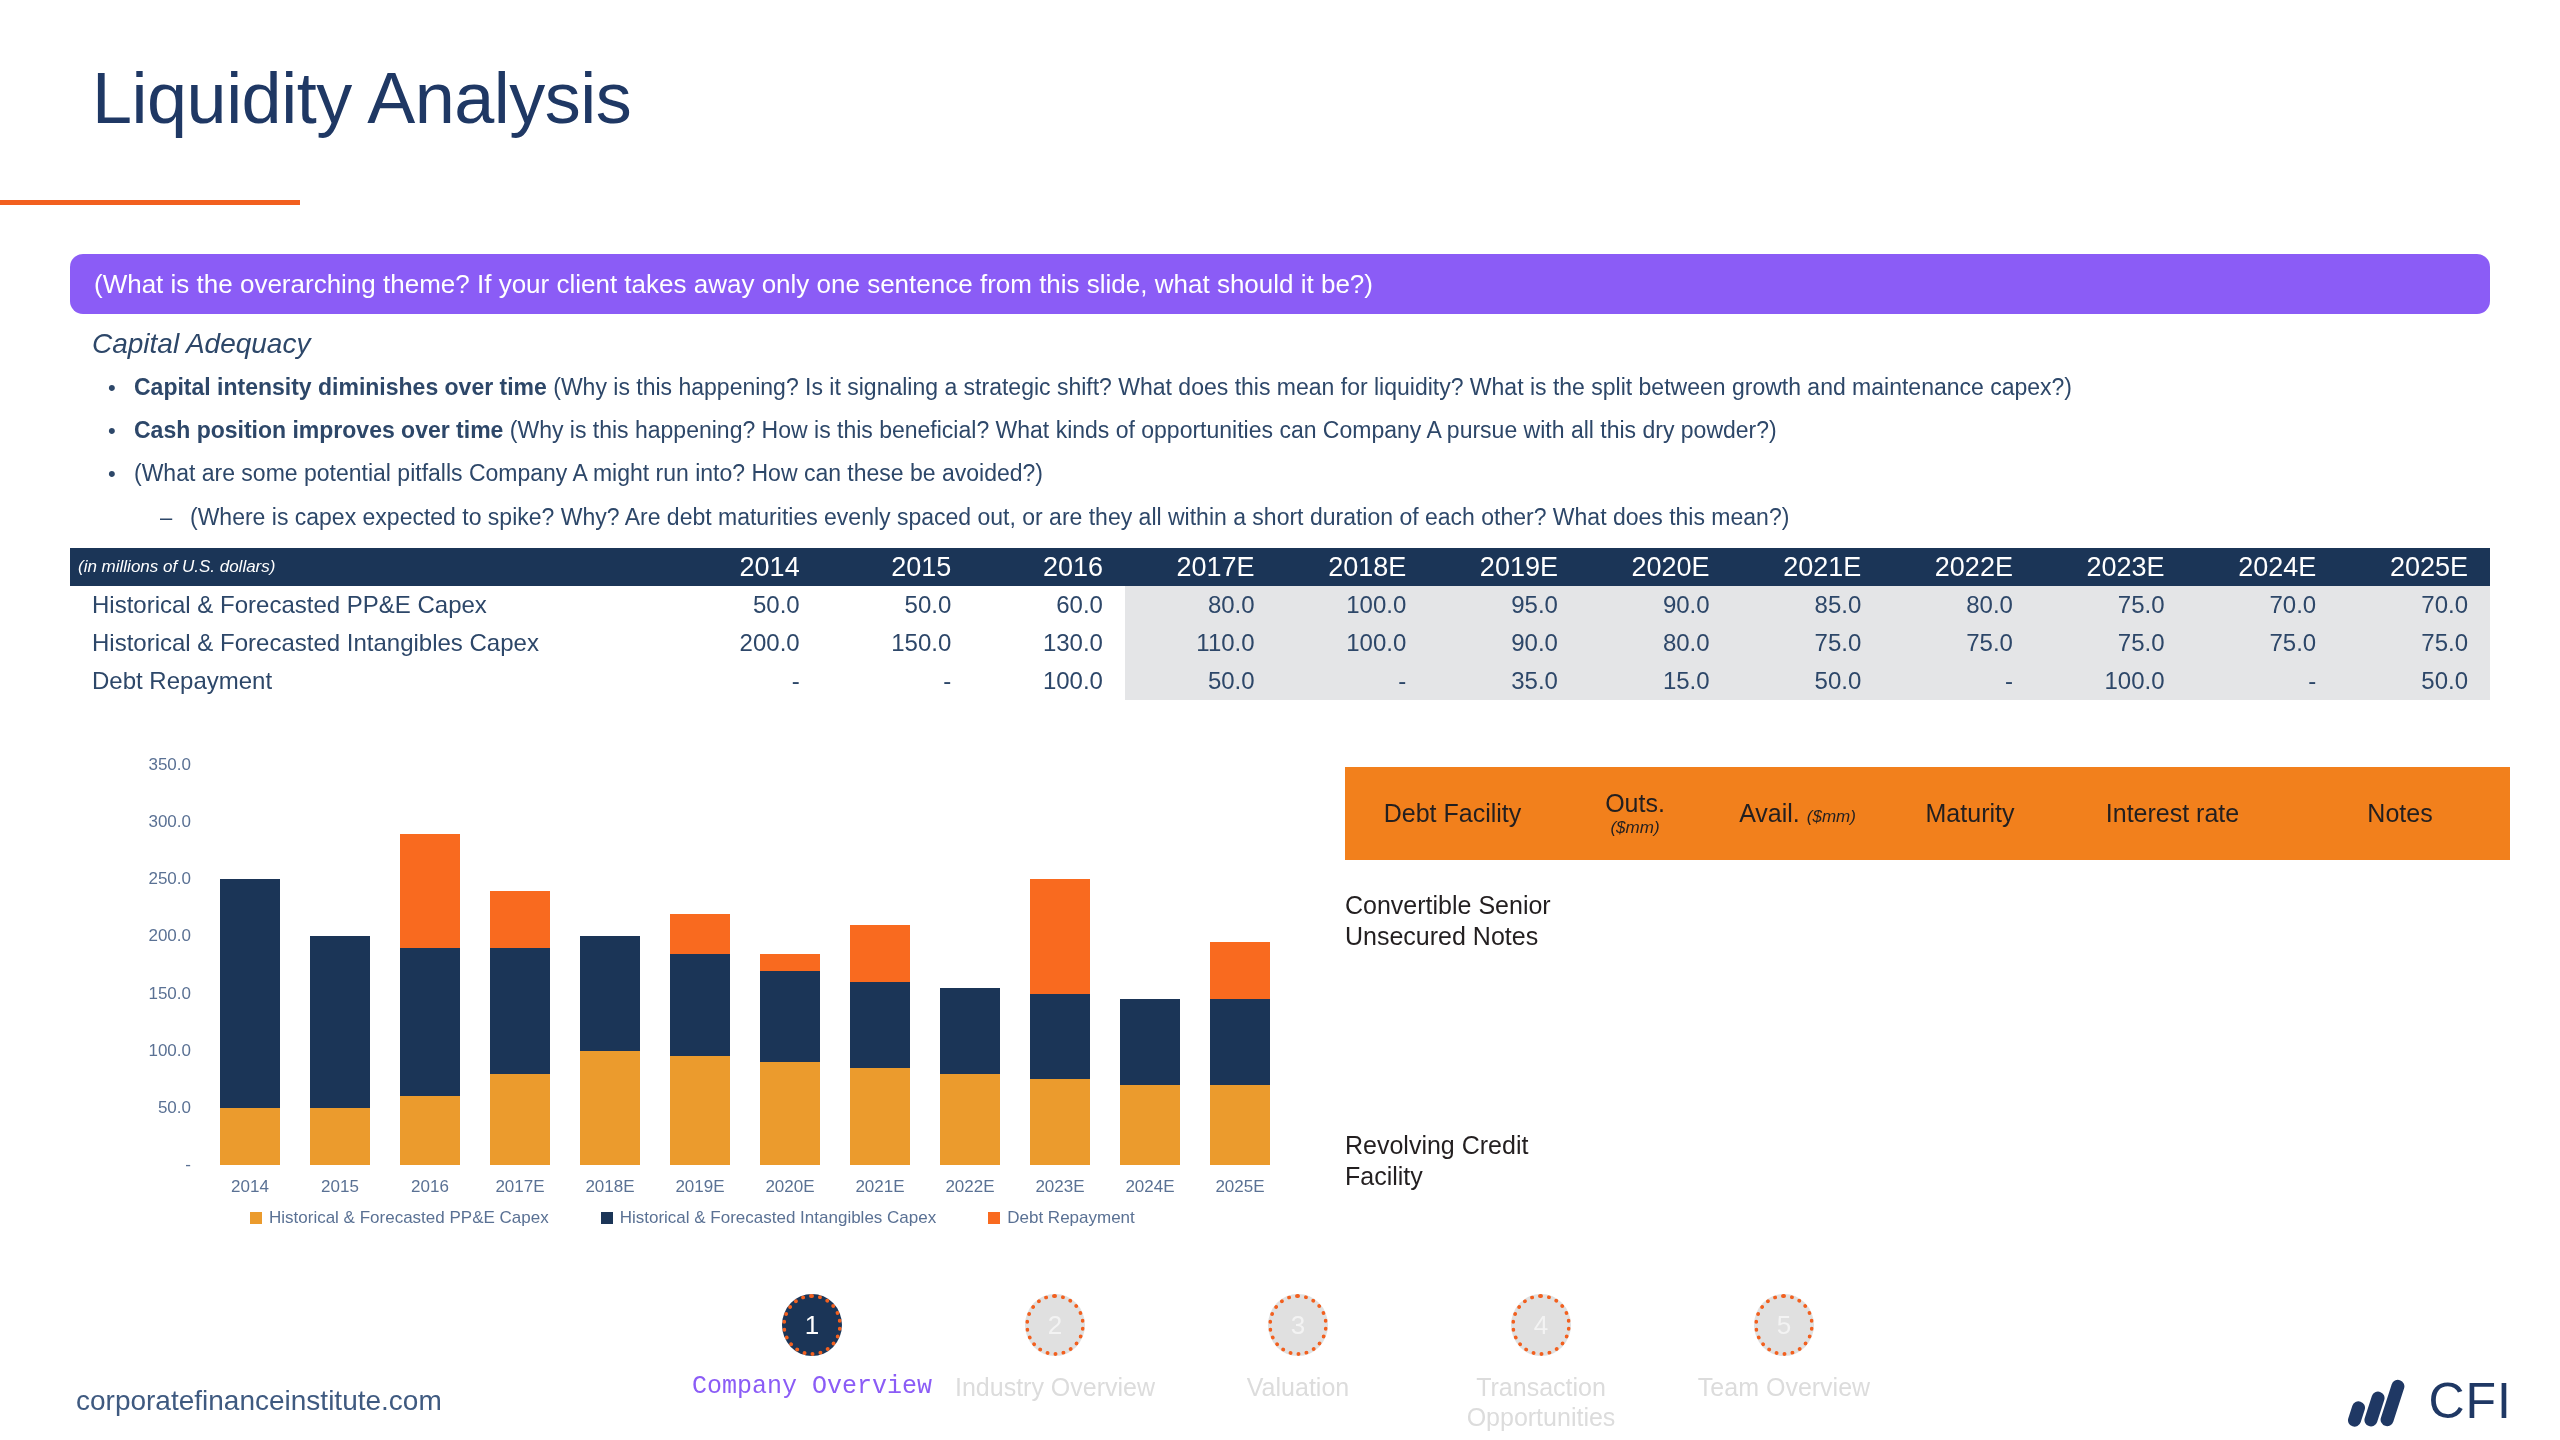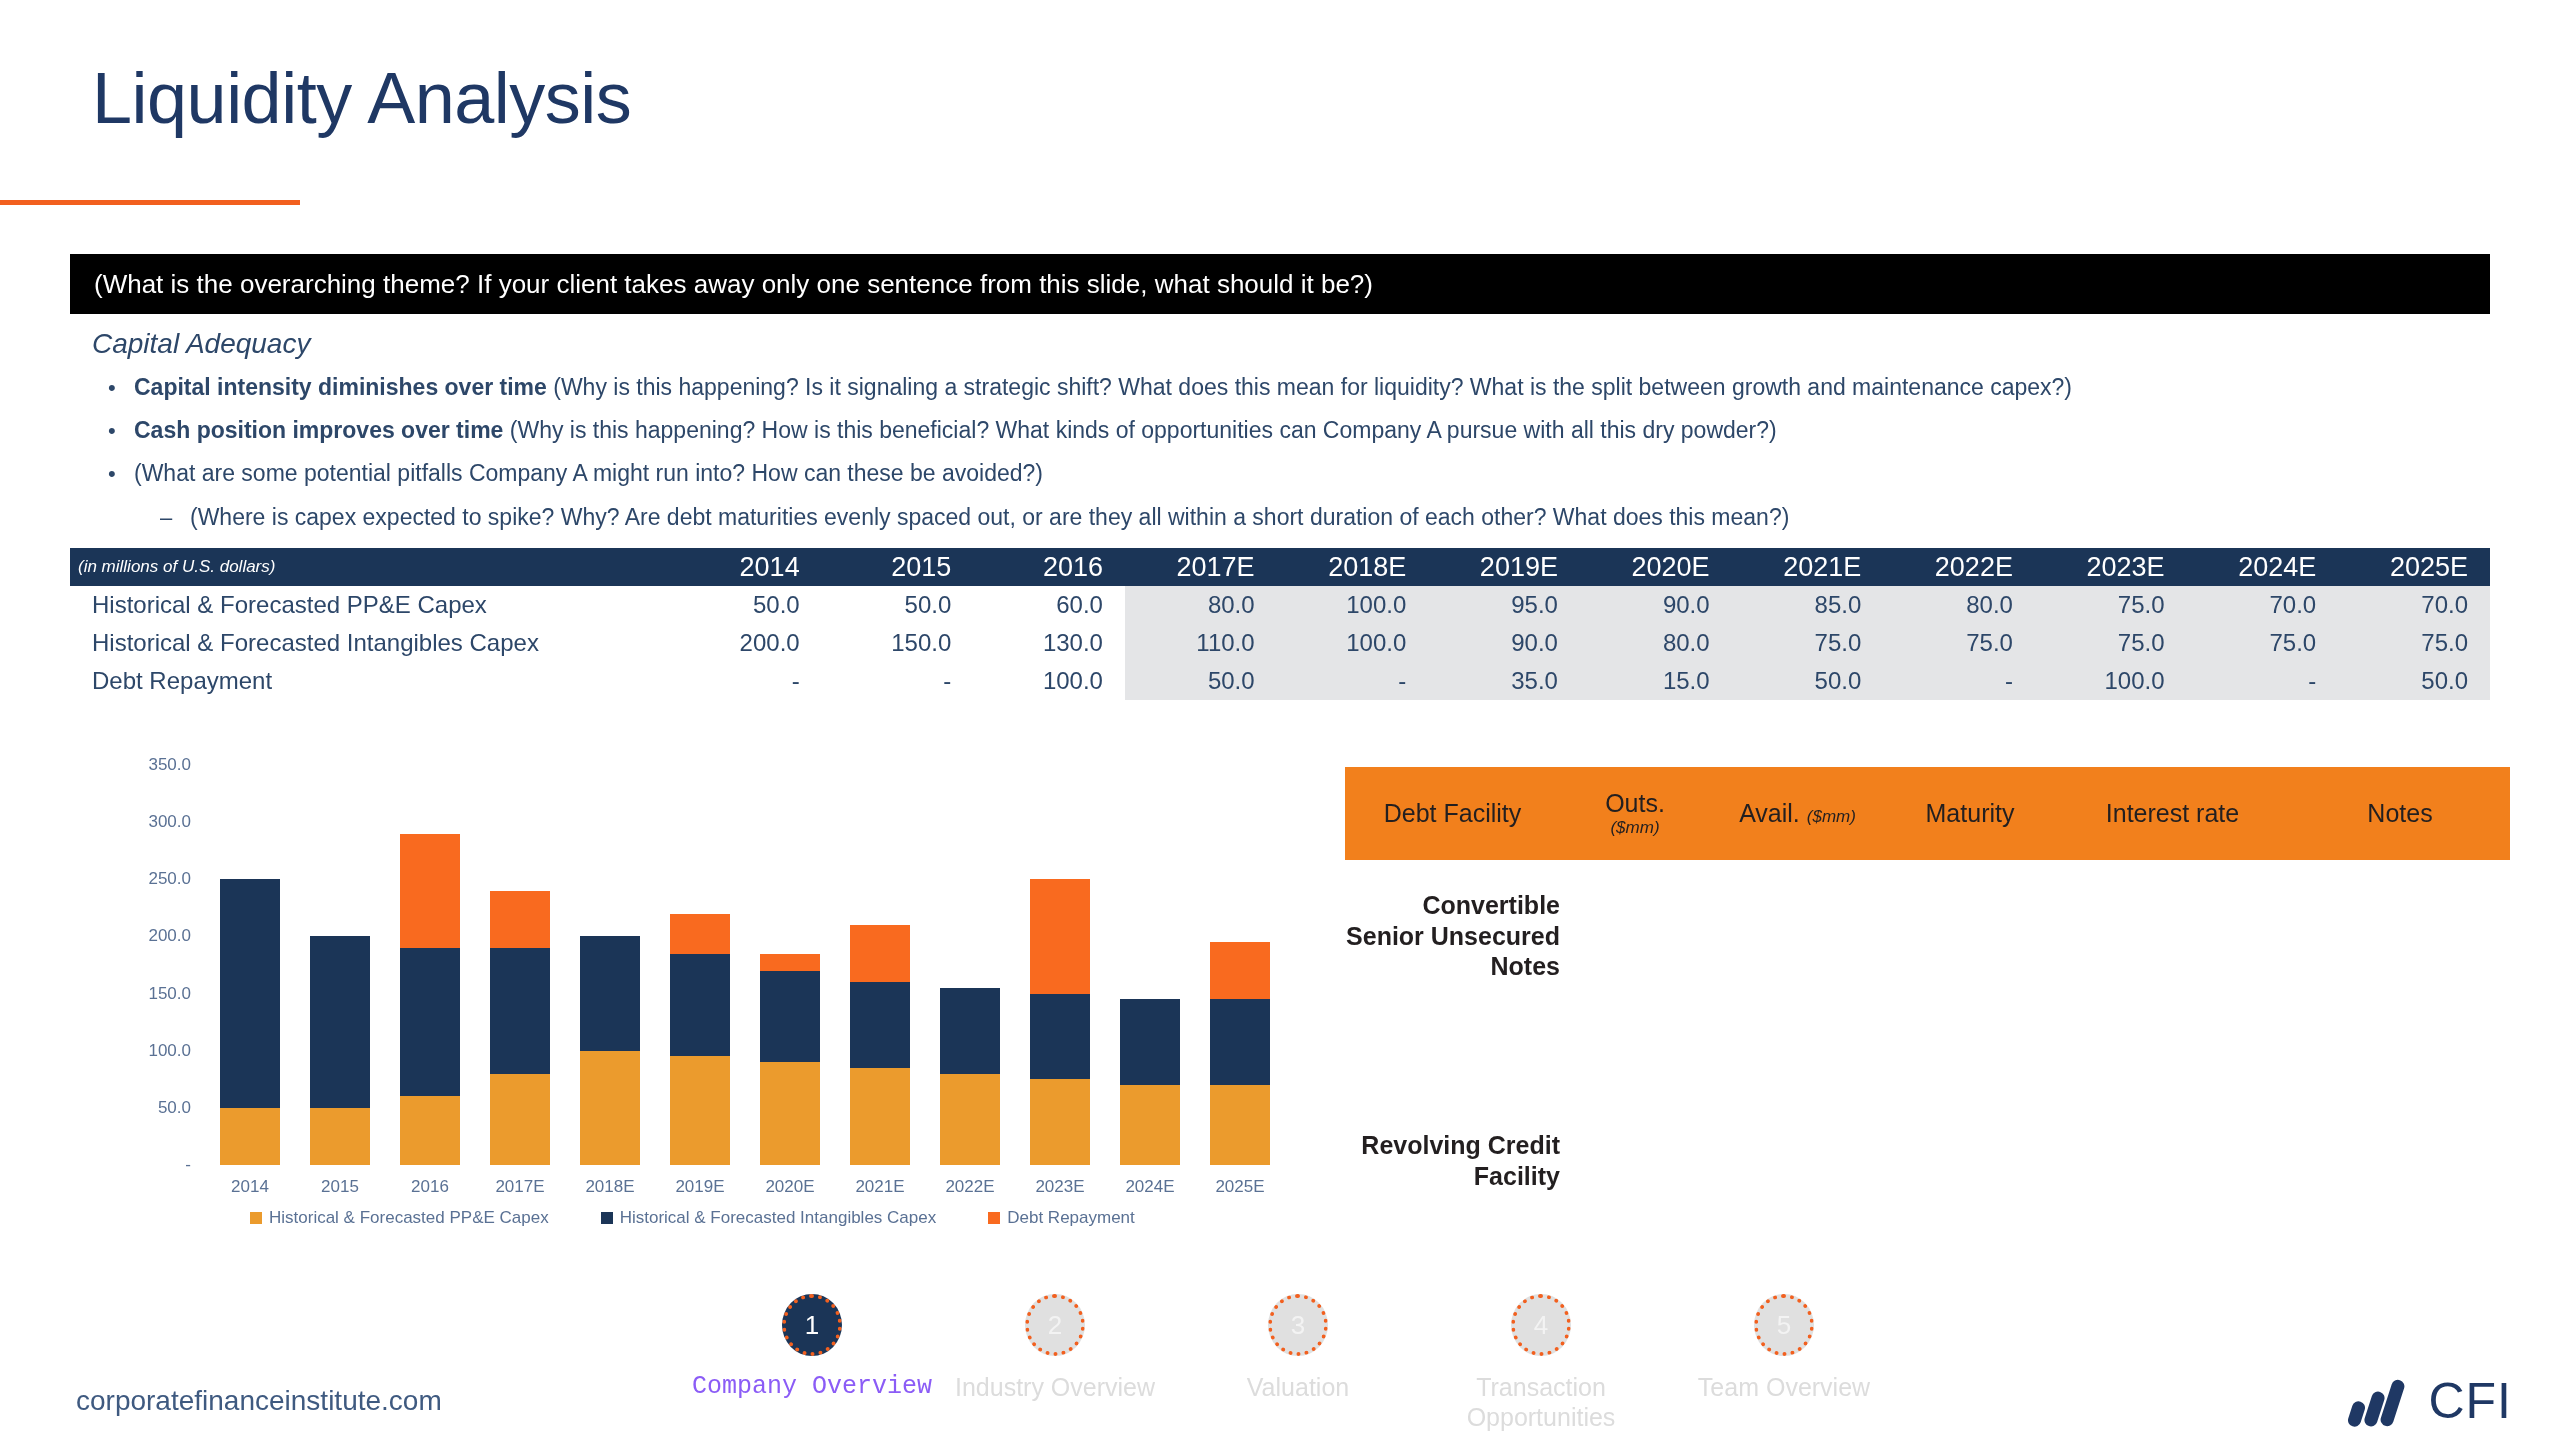--- a/index.html
+++ b/index.html
@@ -29,23 +29,24 @@
     left: 0px; top: 200px;
     width: 300px; height: 5px;
     background: #f2601f;
   }
 
   
   #theme-banner {
     position: absolute;
     left: 70px; top: 254px;
     width: 2420px; height: 60px;
-    background: #000000;
+    background: #8b5cf6;
     display: flex;
     align-items: center;
+    border-radius: 13px;
   }
   #theme-banner-text {
     color: #ffffff;
     font-size: 26px;
     font-weight: 400;
     padding-left: 24px;
     white-space: nowrap;
   }
 
   
@@ -193,25 +194,24 @@
   .debt-col .sub-inline { font-size: 17px; font-style: italic; }
   #dc-facility { width: 215px; }
   #dc-outs     { width: 150px; }
   #dc-avail    { width: 175px; }
   #dc-maturity { width: 170px; }
   #dc-rate     { width: 235px; }
   #dc-notes    { width: 220px; }
   .debt-row-label {
     position: absolute;
     width: 215px;
-    text-align: right;
+    text-align: left;
     font-size: 25px;
     color: #231f20;
     line-height: 1.22;
-    font-weight: bold;
   }
   #debt-row-0-label { left: 1345px; top: 890px; }
   #debt-row-1-label { left: 1345px; top: 1130px; }
 
   
   #stepper { position: absolute; left: 0; top: 1290px; width: 2560px; height: 130px; }
   .step {
     position: absolute;
     top: 1294px;
     width: 60px; height: 62px;

